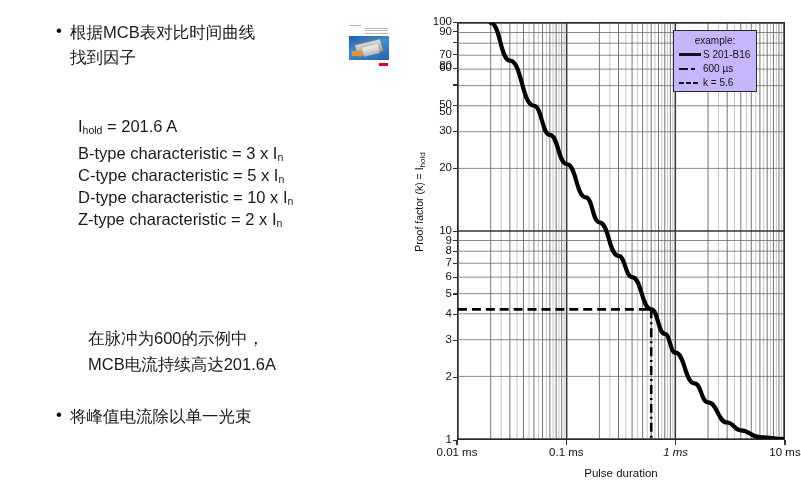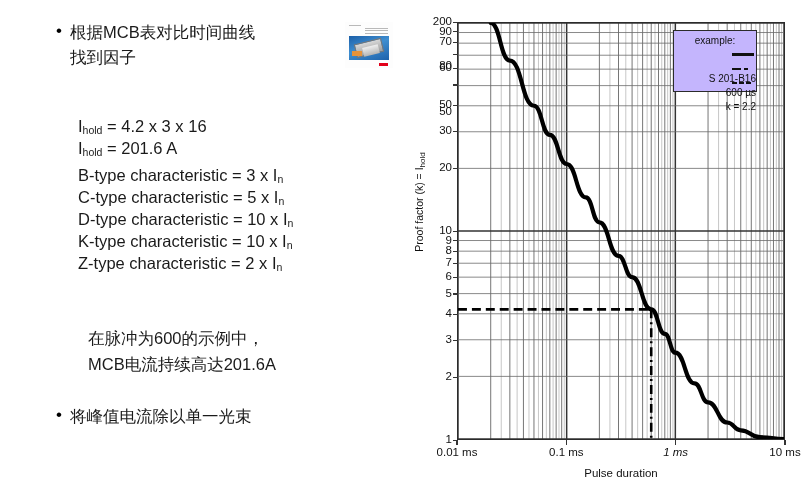--- a/index.html
+++ b/index.html
@@ -179,24 +179,23 @@
   }
   #legend-title {
     font-size: 10px;
     text-align: center;
     line-height: 12px;
     color: #111;
     margin-bottom: 2px;
   }
   .legend-row {
     display: flex;
-    align-items: flex-end;
+    align-items: flex-start;
     height: 14px;
     padding-left: 5px;
-    flex-direction: column;
   }
   .legend-swatch { width: 24px; flex: 0 0 24px; height: 10px; position: relative; }
   .legend-swatch .sw {
     position: absolute; left: 0; top: 4px; height: 3px; background: #111;
   }
   .legend-swatch.solid .sw { width: 22px; height: 3.4px; }
   .legend-swatch.dashdot .sw1 { position:absolute; left:0; top:4.5px; width:9px; height:2px; background:#111; }
   .legend-swatch.dashdot .sw2 { position:absolute; left:12px; top:4.5px; width:4px; height:2px; background:#111; }
   .legend-swatch.dashed .d { position:absolute; top:4.5px; width:5px; height:2px; background:#111; }
   .legend-label { font-size: 10px; line-height: 11px; color: #111; white-space: nowrap; }
@@ -221,27 +220,25 @@
     </div>
     <div class="thumb-photo">
       <div class="dev"></div>
         <div class="dev2"></div>
         <div class="chip"></div>
     </div>
     <div class="thumb-bar"></div>
   </div>
 
   <div id="formula-block">
-    <div class="f-line">I<sub class="sm">hold</sub><span> = 4.2 x 3 x 16</span></div>
     <div class="f-line">I<sub class="sm">hold</sub><span> = 201.6 A</span></div>
     <div class="gap"></div>
     <div class="f-line"><span>B-type characteristic = 3 x I</span><sub class="sm">n</sub></div>
     <div class="f-line"><span>C-type characteristic = 5 x I</span><sub class="sm">n</sub></div>
     <div class="f-line"><span>D-type characteristic = 10 x I</span><sub class="sm">n</sub></div>
-    <div class="f-line"><span>K-type characteristic = 10 x I</span><sub class="sm">n</sub></div>
     <div class="f-line"><span>Z-type characteristic = 2 x I</span><sub class="sm">n</sub></div>
   </div>
 
   <div id="note-block">在脉冲为600的示例中，
 MCB电流持续高达201.6A</div>
 
   <div class="bullet-row" id="bullet-two">
     <span class="bullet-dot">•</span>
     <span class="bullet-text">将峰值电流除以单一光束</span>
   </div>
@@ -324,27 +321,27 @@
         <line x1="0" y1="0" x2="328" y2="0" stroke="#333" stroke-width="1.4"></line>
       </svg>
     <svg id="curve-svg" preserveAspectRatio="none" viewBox="0 0 328 418">
         <line x1="0" y1="287.7408983068388" x2="195.9681580518091" y2="287.7408983068388" stroke="#000" stroke-width="2.6" stroke-dasharray="9,5"></line>
         <line x1="194.41120337527838" y1="287.7408983068388" x2="194.41120337527838" y2="418" stroke="#000" stroke-width="2.6" stroke-dasharray="9,4,2,4"></line>
         <path d="M 32.91 0.00 C 42.54 0.00, 42.54 37.72, 52.17 37.72 C 64.29 37.72, 64.29 83.17, 76.42 83.17 C 84.41 83.17, 84.41 112.36, 92.40 112.36 C 100.87 112.36, 100.87 141.66, 109.33 141.66 C 118.96 141.66, 118.96 175.27, 128.59 175.27 C 135.42 175.27, 135.42 200.35, 142.25 200.35 C 151.87 200.35, 151.87 233.91, 161.50 233.91 C 168.33 233.91, 168.33 255.37, 175.16 255.37 C 184.78 255.37, 184.78 287.74, 194.41 287.74 C 201.24 287.74, 201.24 312.42, 208.07 312.42 C 213.37 312.42, 213.37 331.27, 218.67 331.27 C 228.29 331.27, 228.29 362.16, 237.92 362.16 C 244.75 362.16, 244.75 381.20, 251.58 381.20 C 261.21 381.20, 261.21 401.45, 270.83 401.45 C 277.66 401.45, 277.66 409.35, 284.49 409.35 C 294.12 409.35, 294.12 416.20, 303.74 416.20 C 315.87 416.20, 315.87 418.00, 328.00 418.00" fill="none" stroke="#000" stroke-width="4.2" stroke-linecap="round"></path>
       </svg>
   </div>
 
   <div id="y-tick-labels">
-      <div class="ylabel-tick" style="top: 16px; left: 8px; width: 48px; right: auto;">200</div>
+      <div class="ylabel-tick" style="top: 16px; left: 8px; width: 48px; right: auto;">100</div>
       <div style="position: absolute; left: 57px; top: 21.5px; width: 5px; height: 1.3px; background: rgb(51, 51, 51);"></div>
       <div class="ylabel-tick" style="top: 25.5633px; left: 8px; width: 48px; right: auto;">90</div>
       <div style="position: absolute; left: 57px; top: 31.0633px; width: 5px; height: 1.3px; background: rgb(51, 51, 51);"></div>
       <div class="ylabel-tick" style="top: 36.2542px; left: 8px; width: 48px; right: auto; margin-top: 24px;">80</div>
       <div style="position: absolute; left: 57px; top: 41.7542px; width: 5px; height: 1.3px; background: rgb(51, 51, 51);"></div>
-      <div class="ylabel-tick" style="top: 36px; left: 8px; width: 48px; right: auto;">70</div>
+      <div class="ylabel-tick" style="top: 49px; left: 8px; width: 48px; right: auto;">70</div>
       <div style="position: absolute; left: 57px; top: 53.8745px; width: 5px; height: 1.3px; background: rgb(51, 51, 51);"></div>
       <div class="ylabel-tick" style="top: 62.3664px; left: 8px; width: 48px; right: auto;">60</div>
       <div style="position: absolute; left: 57px; top: 67.8664px; width: 5px; height: 1.3px; background: rgb(51, 51, 51);"></div>
       <div class="ylabel-tick" style="top: 78.9153px; left: 8px; width: 48px; right: auto; margin-top: 27px;">50</div>
       <div style="position: absolute; left: 57px; top: 84.4153px; width: 5px; height: 1.3px; background: rgb(51, 51, 51);"></div>
       <div class="ylabel-tick" style="top: 99.1695px; left: 8px; width: 48px; right: auto;">50</div>
       <div style="position: absolute; left: 57px; top: 104.669px; width: 5px; height: 1.3px; background: rgb(51, 51, 51);"></div>
       <div class="ylabel-tick" style="top: 125.282px; left: 8px; width: 48px; right: auto;">30</div>
       <div style="position: absolute; left: 57px; top: 130.782px; width: 5px; height: 1.3px; background: rgb(51, 51, 51);"></div>
       <div class="ylabel-tick" style="top: 162.085px; left: 8px; width: 48px; right: auto;">20</div>
@@ -398,16 +395,16 @@
           <i class="sw2"></i>
         </span>
       <span class="legend-label">600 µs</span>
     </div>
     <div class="legend-row">
       <span class="legend-swatch dashed">
           <i class="d" style="left:0"></i>
           <i class="d" style="left:7px"></i>
           <i class="d" style="left:14px"></i>
         </span>
-      <span class="legend-label">k = 2.2</span>
+      <span class="legend-label">k = 5.6</span>
     </div>
   </div>
 </div>
 
 </body></html>

